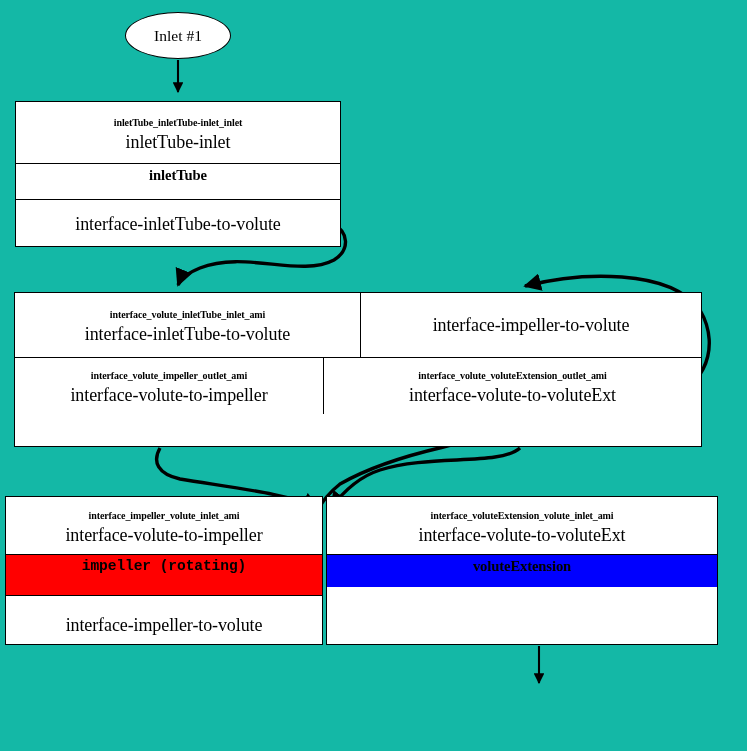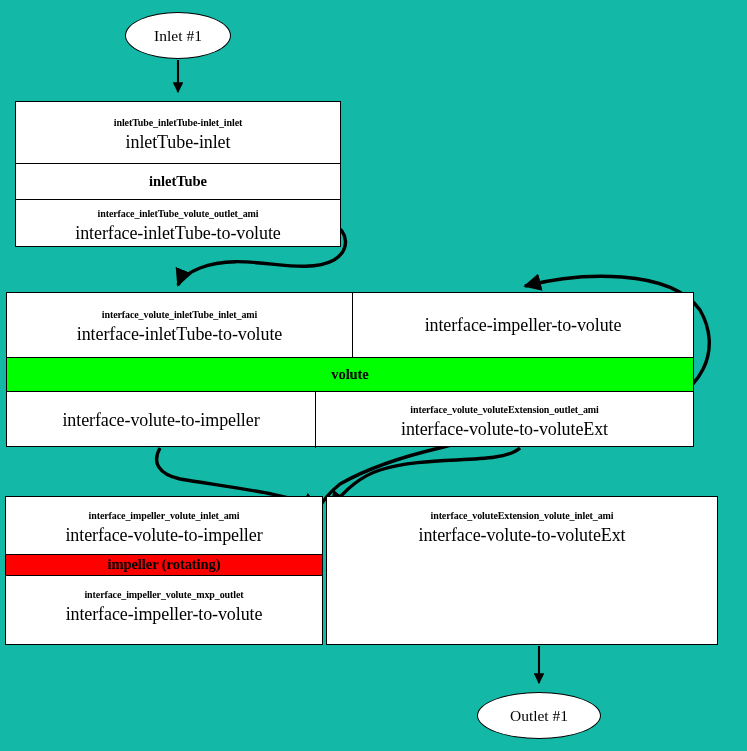--- a/index.html
+++ b/index.html
@@ -57,21 +57,21 @@
     letter-spacing: -0.1px;
   }
   .cell-sub {
     font-weight: normal;
     font-size: 18px;
     line-height: 20px;
     white-space: nowrap;
     letter-spacing: -0.1px;
   }
   .band {
-    justify-content: center;
+    justify-content: flex-start;
     padding: 2px 0 3px 0;
   }
   .band .cell-title {
     font-size: 14.6px;
   }
   .ellipse {
     position: absolute;
     box-sizing: border-box;
     border: 1.6px solid #000000;
     border-radius: 50%;
@@ -85,32 +85,32 @@
 
   
   #node-inlet        { left: 125px; top: 12px;  width: 106px; height: 47px; }
   #node-outlet       { left: 477px; top: 692px; width: 124px; height: 47px; }
 
   #node-inletTube    { left: 15px;  top: 101px; width: 326px; height: 146px; }
   #node-inletTube .r1 { height: 61px; }
   #node-inletTube .r2 { height: 36px; }
   #node-inletTube .r3 { height: 49px; }
 
-  #node-volute       { left: 6px;   top: 292px; width: 688px; height: 155px; }
+  #node-volute       { left: 14px;   top: 292px; width: 688px; height: 155px; }
   #node-volute .r1   { height: 64px; }
   #node-volute .r2   { height: 34px; }
   #node-volute .r3   { height: 57px; }
   #node-volute .r1 .c1 { width: 345px; }
   #node-volute .r1 .c2 { flex: 1; }
   #node-volute .r3 .c1 { width: 308px; }
   #node-volute .r3 .c2 { flex: 1; }
 
   #node-impeller     { left: 5px;   top: 496px; width: 318px; height: 149px; }
   #node-impeller .r1 { height: 57px; align-items: center; }
-  #node-impeller .r2 { height: 21px; }
+  #node-impeller .r2 { height: 41px; font-family: Liberation Mono, monospace; }
   #node-impeller .r3 { height: 59px; }
 
   #node-voluteExt    { left: 326px; top: 496px; width: 392px; height: 149px; }
   #node-voluteExt .r1 { height: 57px; }
   #node-voluteExt .r2 { height: 33px; }
   #node-voluteExt .r3 { height: 59px; }
 
   .full { width: 100%; }
 </style>
 </head>
@@ -164,43 +164,38 @@
         <span class="cell-sub">inletTube-inlet</span>
       </div>
     </div>
     <div class="row r2">
       <div class="cell band full" style="background:#ffffff;">
         <span class="cell-title">inletTube</span>
       </div>
     </div>
     <div class="row r3">
       <div class="cell full">
-        <span class="cell-title">interface_inletTube_volute_outlet_ami</span>
         <span class="cell-sub">interface-inletTube-to-volute</span>
       </div>
     </div>
   </div>
 
   <div class="node" id="node-volute">
     <div class="row r1">
       <div class="cell c1">
         <span class="cell-title">interface_volute_inletTube_inlet_ami</span>
         <span class="cell-sub">interface-inletTube-to-volute</span>
       </div>
       <div class="cell c2">
         <span class="cell-sub">interface-impeller-to-volute</span>
       </div>
     </div>
-    <div class="row r2">
-      <div class="cell band full" style="background:#00FF00;">
-        <span class="cell-title">volute</span>
-      </div>
-    </div>
     <div class="row r3">
       <div class="cell c1">
+        <span class="cell-title">interface_volute_impeller_outlet_ami</span>
         <span class="cell-sub">interface-volute-to-impeller</span>
       </div>
       <div class="cell c2">
         <span class="cell-title">interface_volute_voluteExtension_outlet_ami</span>
         <span class="cell-sub">interface-volute-to-voluteExt</span>
       </div>
     </div>
   </div>
 
   <div class="node" id="node-impeller">
@@ -210,32 +205,33 @@
         <span class="cell-sub">interface-volute-to-impeller</span>
       </div>
     </div>
     <div class="row r2">
       <div class="cell band full" style="background:#FF0000;">
         <span class="cell-title">impeller (rotating)</span>
       </div>
     </div>
     <div class="row r3">
       <div class="cell full">
-        <span class="cell-title">interface_impeller_volute_mxp_outlet</span>
         <span class="cell-sub">interface-impeller-to-volute</span>
       </div>
     </div>
   </div>
 
   <div class="node" id="node-voluteExt">
     <div class="row r1">
       <div class="cell full">
         <span class="cell-title">interface_voluteExtension_volute_inlet_ami</span>
         <span class="cell-sub">interface-volute-to-voluteExt</span>
       </div>
     </div>
-  </div>
-
-  <div class="ellipse" id="node-outlet">
-    <span>Outlet #1</span>
-  </div>
+    <div class="row r2">
+      <div class="cell band full" style="background:#0000FF;">
+        <span class="cell-title">voluteExtension</span>
+      </div>
+    </div>
+  </div>
+
 
 </div>
 
 </body></html>

